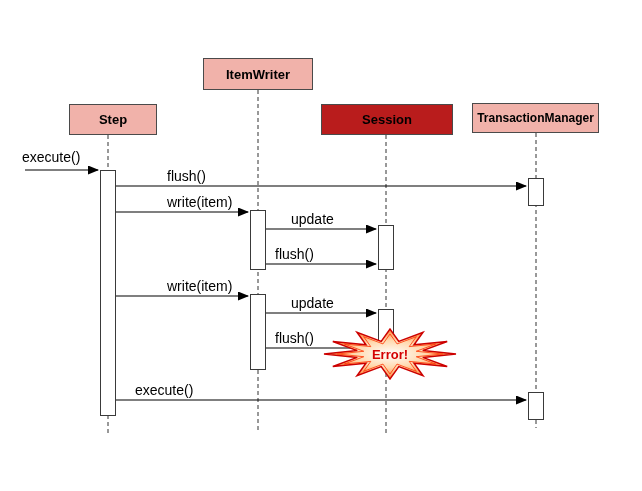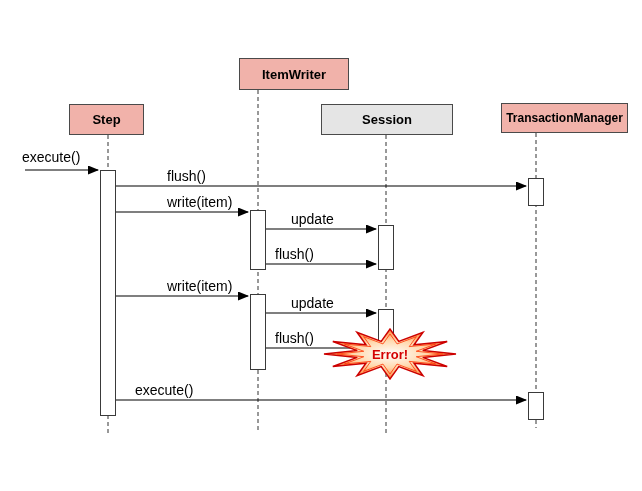--- a/index.html
+++ b/index.html
@@ -12,21 +12,21 @@
   .boxes { z-index:2; }
   #arrows { z-index:3; }
   .labels { z-index:4; }
 
   .participant {
     position:absolute; box-sizing:border-box;
     border:1px solid #4a4a4a; background:#f1b2aa;
     display:flex; align-items:center; justify-content:center;
     font-weight:bold; font-size:13px; color:#000;
   }
-  .participant.light { background:#e5e5e5; }
+  .participant.light { background:#b91c1c; }
   .participant.small-text { font-size:12px; }
 
   .activation {
     position:absolute; box-sizing:border-box;
     width:16px; background:#ffffff; border:1px solid #3a3a3a;
   }
 
   .msg {
     position:absolute; font-size:14px; color:#000; white-space:nowrap;
   }
@@ -45,33 +45,33 @@
 
   <svg id="lifelines" class="layer" width="642" height="491">
     <line class="lifeline" x1="108" y1="135" x2="108" y2="436"></line>
     <line class="lifeline" x1="258" y1="90" x2="258" y2="430"></line>
     <line class="lifeline" x1="386" y1="135" x2="386" y2="436"></line>
     <line class="lifeline" x1="536" y1="133" x2="536" y2="428"></line>
   </svg>
 
   <div class="layer boxes" style="width:642px;height:491px;">
 
-    <div class="participant" style="left:69px; top:104px; width:75px; height:31px;">
+    <div class="participant" style="left:69px; top:104px; width:88px; height:31px;">
       <span>Step</span>
     </div>
 
-    <div class="participant" style="left:203px; top:58px; width:110px; height:32px;margin-left:36px;">
+    <div class="participant" style="left:203px; top:58px; width:110px; height:32px;">
       <span>ItemWriter</span>
     </div>
 
     <div class="participant light" style="left:321px; top:104px; width:132px; height:31px;">
       <span>Session</span>
     </div>
 
-    <div class="participant small-text" style="left:472px; top:103px; width:127px; height:30px;margin-left:29px;">
+    <div class="participant small-text" style="left:472px; top:103px; width:127px; height:30px;">
       <span>TransactionManager</span>
     </div>
 
     <div class="activation" style="left:100px; top:170px; height:246px;"></div>
     <div class="activation" style="left:528px; top:178px; height:28px;"></div>
     <div class="activation" style="left:250px; top:210px; height:60px;"></div>
     <div class="activation" style="left:378px; top:225px; height:45px;"></div>
     <div class="activation" style="left:250px; top:294px; height:76px;"></div>
     <div class="activation" style="left:378px; top:309px; height:46px;"></div>
     <div class="activation" style="left:528px; top:392px; height:28px;"></div>

